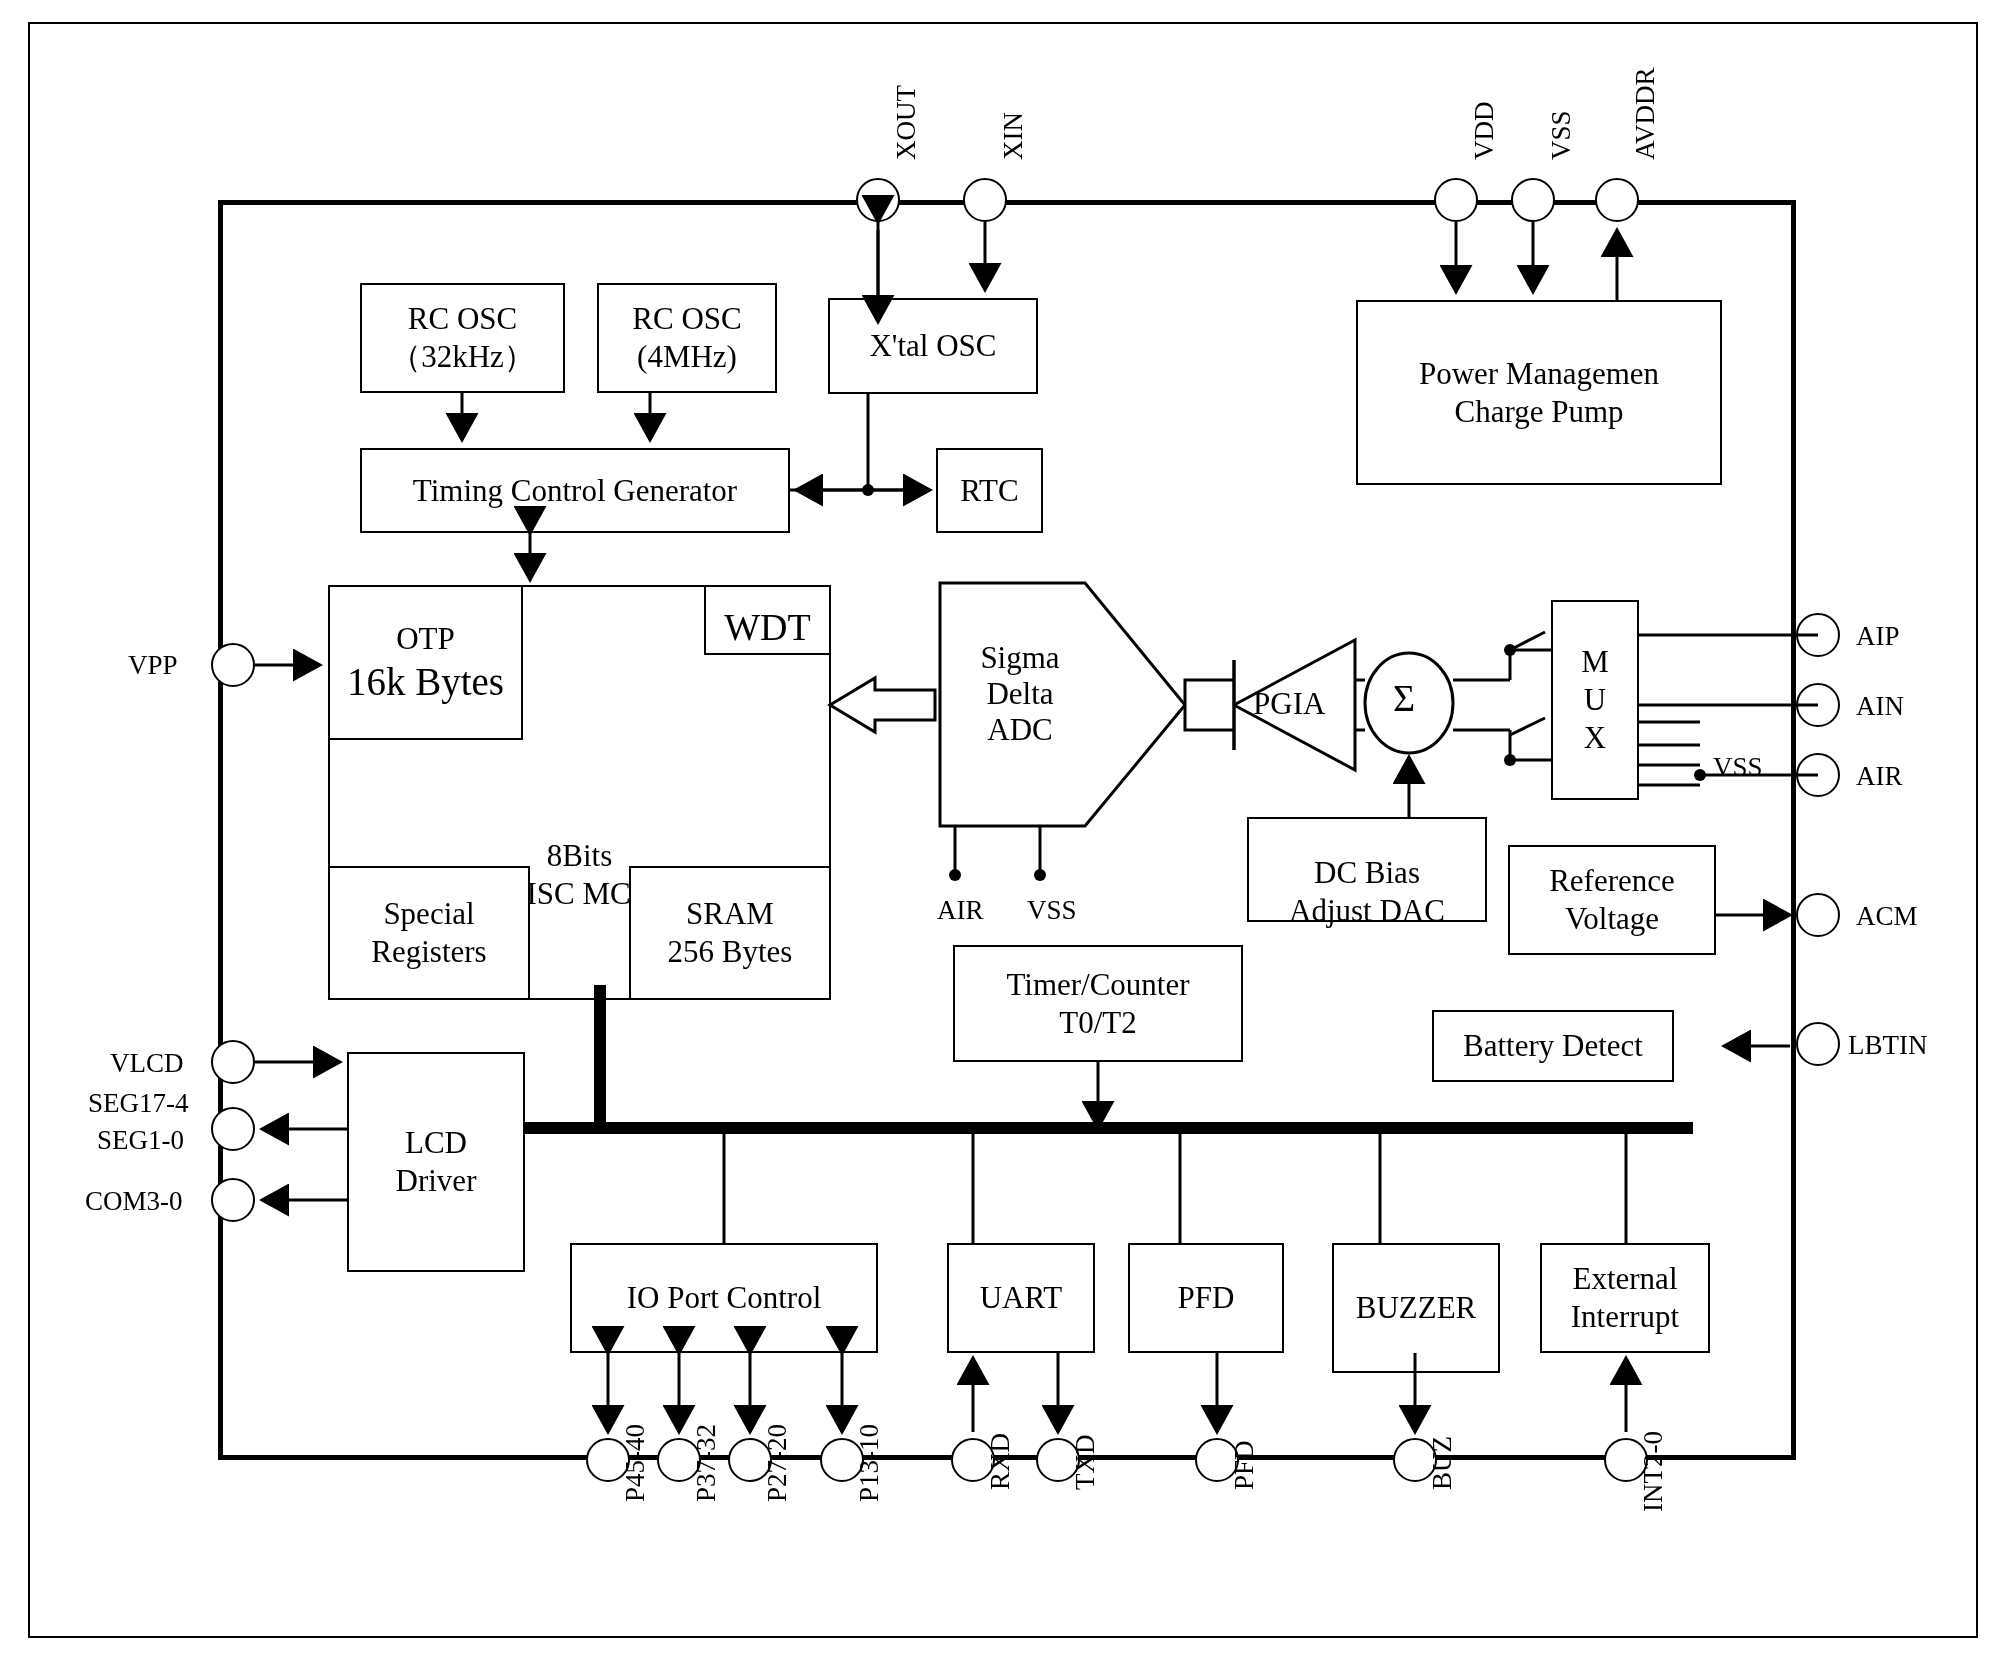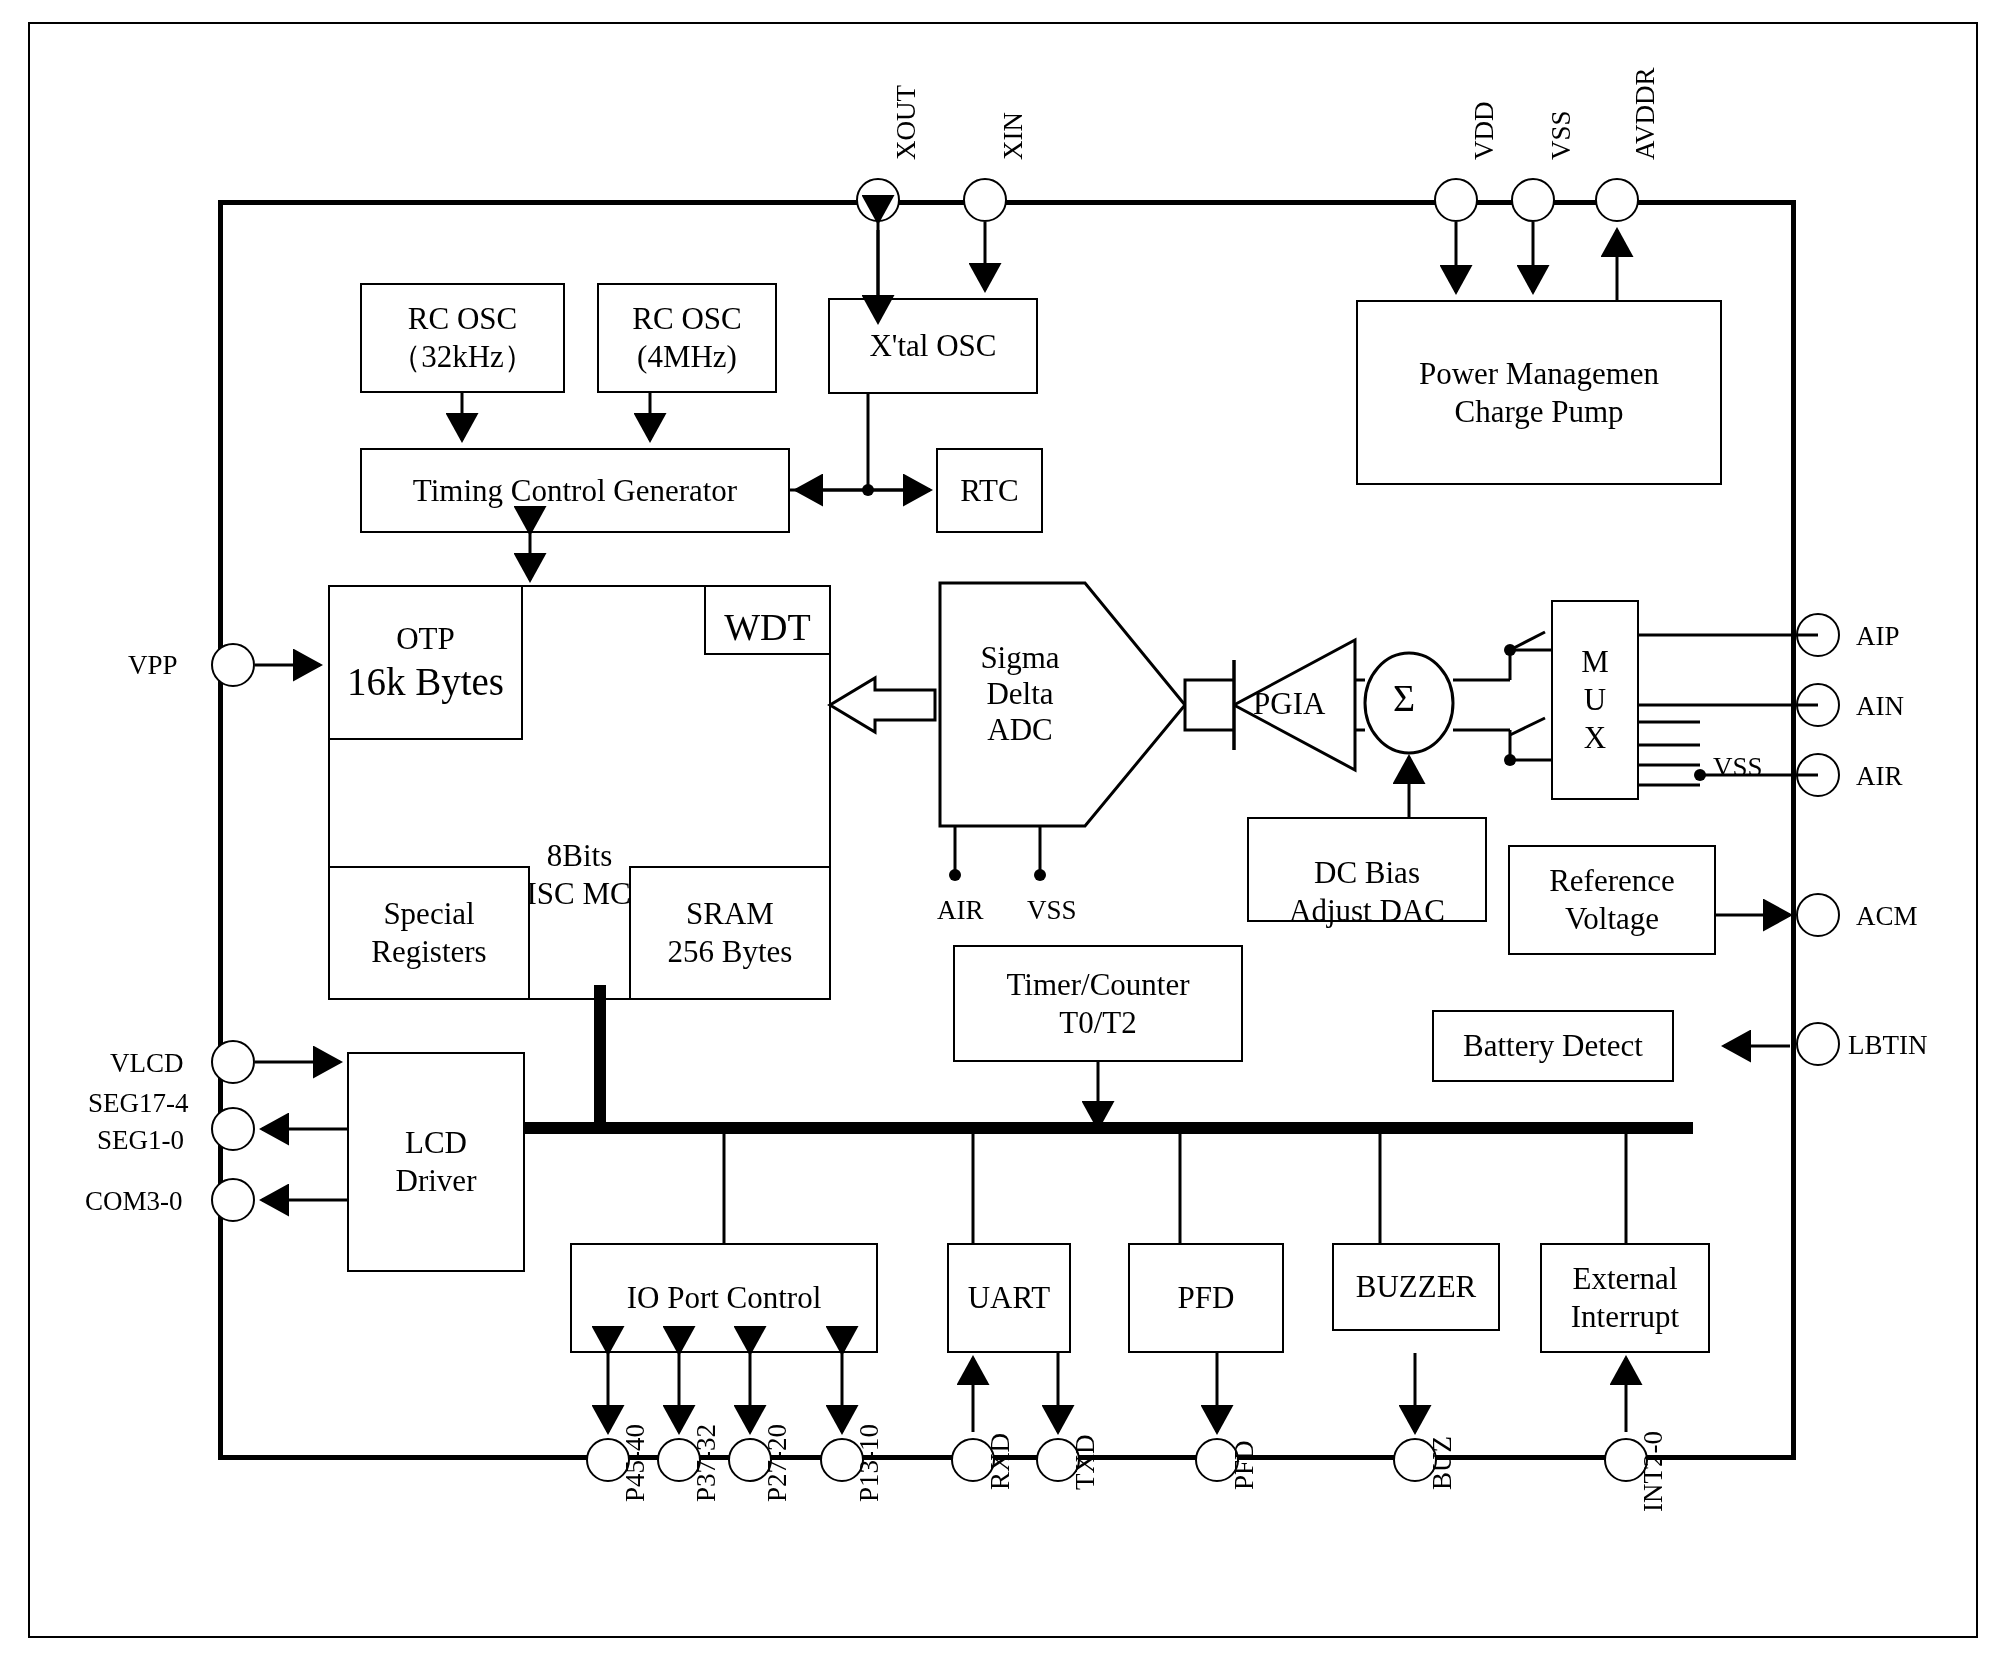--- a/index.html
+++ b/index.html
@@ -217,29 +217,29 @@
     <div>
       <div style="font-size:31px;">LCD</div>
       <div style="font-size:31px;">Driver</div>
     </div>
   </div>
 
   <div class="box" style="left:570px;top:1243px;width:308px;height:110px;">
     <div style="font-size:31px;">IO Port Control</div>
   </div>
 
-  <div class="box" style="left:947px;top:1243px;width:124px;height:110px;">
+  <div class="box" style="left:947px;top:1243px;width:148px;height:110px;">
     <div style="font-size:31px;">UART</div>
   </div>
 
   <div class="box" style="left:1128px;top:1243px;width:156px;height:110px;">
     <div style="font-size:31px;">PFD</div>
   </div>
 
-  <div class="box" style="left:1332px;top:1243px;width:168px;height:88px;">
+  <div class="box" style="left:1332px;top:1243px;width:168px;height:130px;">
     <div style="font-size:31px;">BUZZER</div>
   </div>
 
   <div class="box" style="left:1540px;top:1243px;width:170px;height:110px;">
     <div>
       <div style="font-size:31px;">External</div>
       <div style="font-size:31px;">Interrupt</div>
     </div>
   </div>
 

